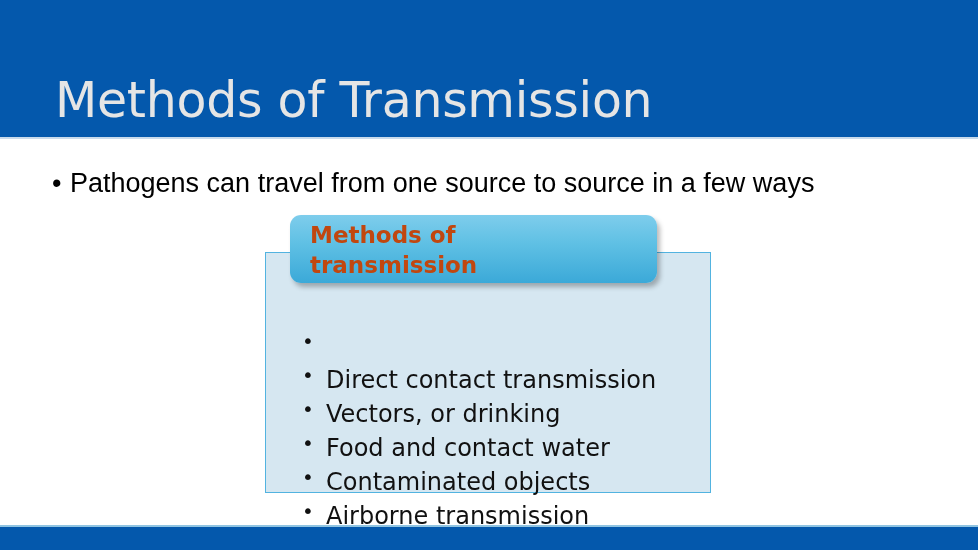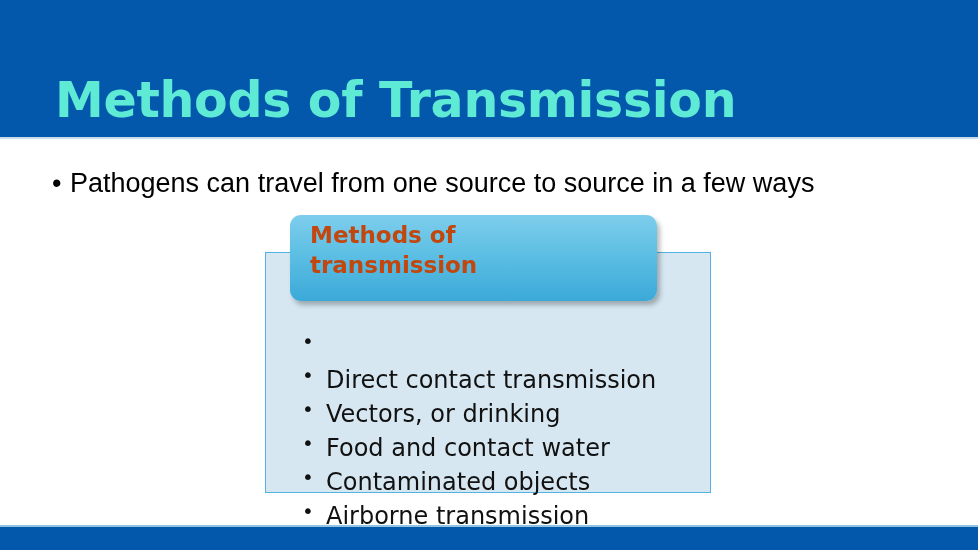--- a/index.html
+++ b/index.html
@@ -29,22 +29,22 @@
     width: 978px;
     height: 137px;
     background: #0458ac;
   }
   .title-text {
     position: absolute;
     left: 55px;
     top: 71px;
     font-family: "DejaVu Sans", sans-serif;
     font-size: 49px;
-    font-weight: bold;
-    color: #5eead4;
+    font-weight: normal;
+    color: #e5e5e5;
     letter-spacing: -0.3px;
     white-space: nowrap;
     line-height: 60px;
   }
   .title-underline {
     position: absolute;
     left: 0;
     top: 137px;
     width: 978px;
     height: 2px;
@@ -86,21 +86,21 @@
     height: 241px;
     background: #d6e7f1;
     border: 1.5px solid #52b3e0;
     box-sizing: border-box;
   }
   .header-chip {
     position: absolute;
     left: 25px;
     top: 0px;
     width: 367px;
-    height: 86px;
+    height: 68px;
     border-radius: 11px;
     background: linear-gradient(180deg, #7ecdec 0%, #5fc0e4 42%, #3ba9d8 100%);
     box-shadow: 3px 4px 5px rgba(0,0,0,0.28);
     box-sizing: border-box;
   }
   .header-chip-text {
     position: absolute;
     left: 20px;
     top: 5px;
     width: 330px;

